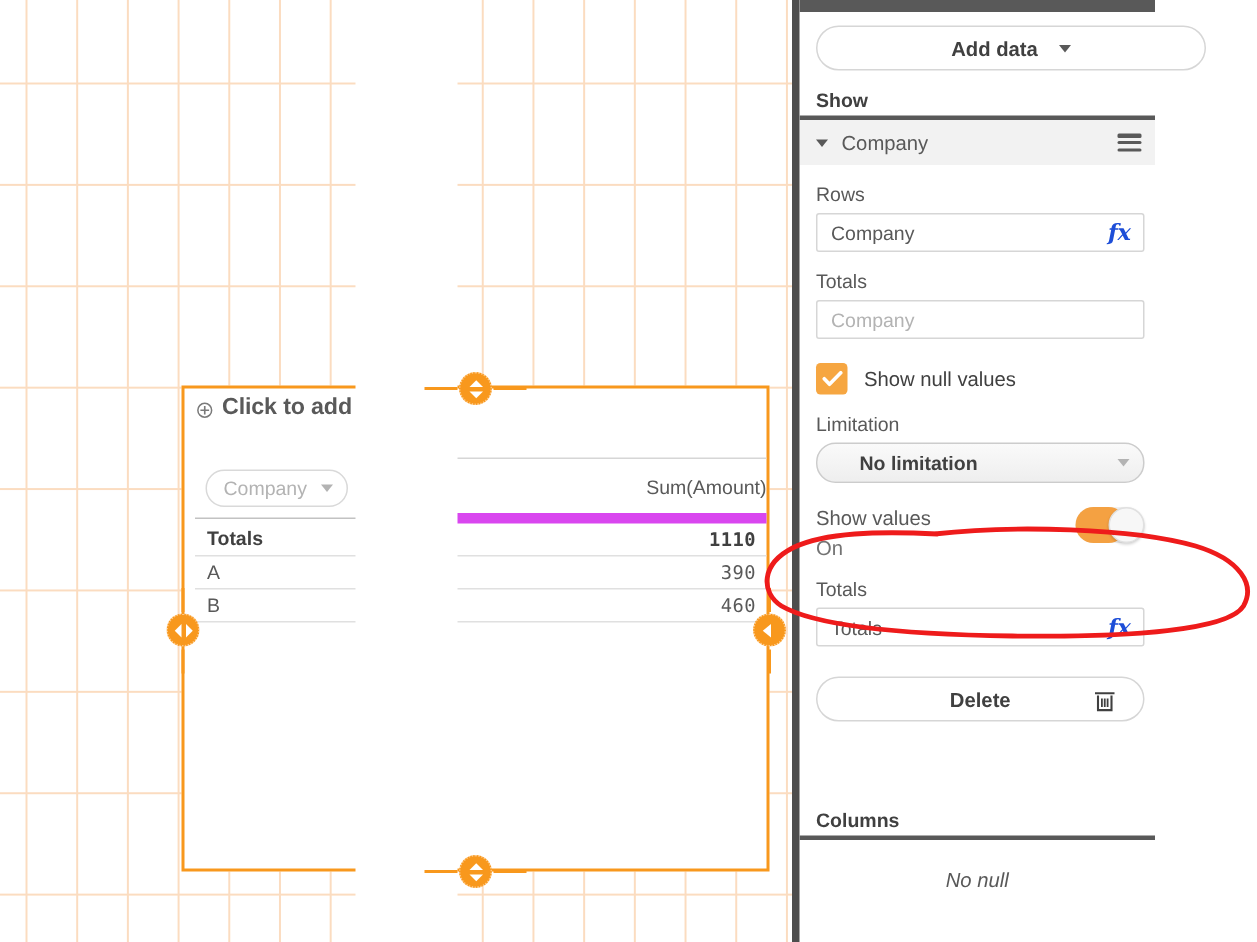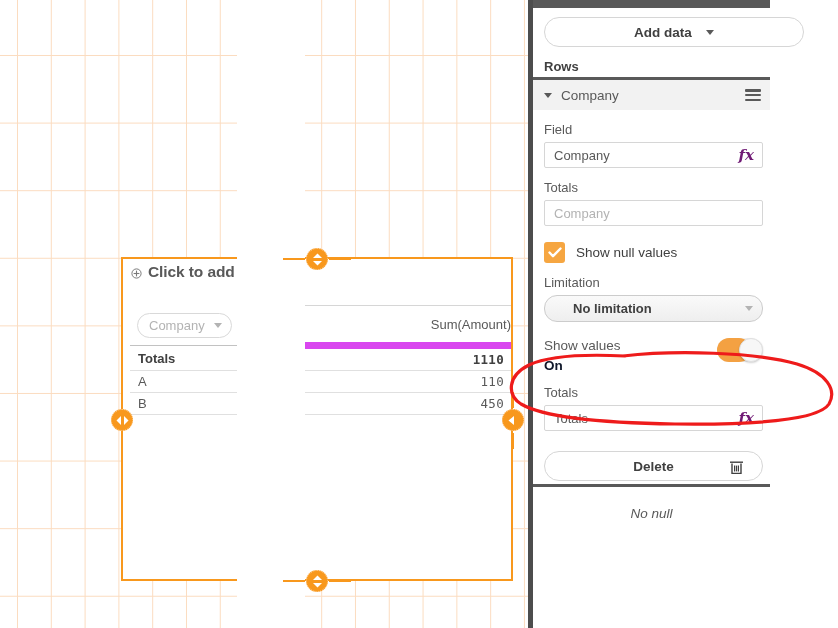--- a/index.html
+++ b/index.html
@@ -282,21 +282,21 @@
     width: 219px;
     cursor: text;
   }
   .input-box .val { flex: 1; }
   .input-box .val.placeholder { color: #b3b3b3; }
   .fx-icon {
     font-family: "DejaVu Serif", serif;
     font-style: italic;
     font-weight: bold;
     font-size: 15px;
-    color: #701a75;
+    color: #1d4ed8;
     line-height: 1;
     cursor: pointer;
   }
 
   .checkbox-row {
     margin: 16px 0 0 11px;
     display: flex;
     align-items: center;
     gap: 11px;
     cursor: pointer;
@@ -325,21 +325,21 @@
     font-size: 13px;
     font-weight: bold;
     color: #404040;
     box-sizing: border-box;
     cursor: pointer;
   }
   .select-box .val { flex: 1; }
 
   .toggle-block { margin: 16px 11px 0 11px; position: relative; width: 219px; }
   .toggle-title { font-size: 13.5px; color: #595959; }
-  .toggle-state { font-size: 13.5px; font-weight: bold; color: #0f172a; margin-top: 5px; }
+  .toggle-state { font-size: 13.5px; font-weight: normal; color: #737373; margin-top: 5px; }
   .switch {
     position: absolute;
     right: 0;
     top: 0;
     width: 46px;
     height: 24px;
     border-radius: 12px;
     background: #f0f0f0;
     cursor: pointer;
   }
@@ -431,25 +431,25 @@
           </span>
         </td>
         <td class="hdr-measure-cell">Sum(Amount)</td>
       </tr>
       <tr class="row-totals">
         <td class="cell-label">Totals</td>
         <td class="cell-value">1110</td>
       </tr>
       <tr class="data-row">
         <td class="cell-label">A</td>
-        <td class="cell-value">110</td>
+        <td class="cell-value">390</td>
       </tr>
       <tr class="data-row">
         <td class="cell-label">B</td>
-        <td class="cell-value">450</td>
+        <td class="cell-value">460</td>
       </tr>
     </tbody>
       </table>
 
   </div>
 </div>
 
 <div class="handle" id="handle-top">
   <svg width="11" height="13" viewBox="0 0 11 13">
     <polygon points="5.5,0.5 10,5 1,5" fill="#ffffff"></polygon>
@@ -480,34 +480,34 @@
   <div id="panel-topbar"></div>
   <div class="panel-left-border"></div>
 
   <div class="panel-inner">
 
     <div class="btn-pill">
       <span>Add data</span>
       <span class="caret-down"></span>
     </div>
 
-    <div class="section-header">Rows</div>
+    <div class="section-header">Show</div>
     <div class="section-rule"></div>
 
     <div class="accordion-head">
       <span class="caret-down"></span>
       <span>Company</span>
       <span class="burger-icon">
         <span></span>
           <span></span>
           <span></span>
       </span>
     </div>
 
-    <div class="field-label">Field</div>
+    <div class="field-label">Rows</div>
     <div class="input-box">
       <span class="val">Company</span>
       <span class="fx-icon">fx</span>
     </div>
 
     <div class="field-label">Totals</div>
     <div class="input-box">
       <span class="val placeholder">Company</span>
     </div>
 
@@ -547,20 +547,21 @@
         <svg width="15" height="16" viewBox="0 0 15 16">
           <line x1="1" y1="3.2" x2="14" y2="3.2" stroke="#404040" stroke-width="1.4"></line>
           <path d="M3 4.6 L3 14.4 L12 14.4 L12 4.6" fill="none" stroke="#404040" stroke-width="1.4"></path>
           <line x1="5.6" y1="6.6" x2="5.6" y2="12.4" stroke="#404040" stroke-width="1.2"></line>
           <line x1="7.5" y1="6.6" x2="7.5" y2="12.4" stroke="#404040" stroke-width="1.2"></line>
           <line x1="9.4" y1="6.6" x2="9.4" y2="12.4" stroke="#404040" stroke-width="1.2"></line>
         </svg>
       </span>
     </div>
 
+    <div class="section-header" style="margin-top:58px;">Columns</div>
     <div class="section-rule"></div>
     <div class="nodata-row">No null</div>
 
   </div>
 </div>
 
 <div id="panel-rightfill"></div>
 
 <div id="annotation">
   <svg width="333" height="82" viewBox="0 0 333 82">

